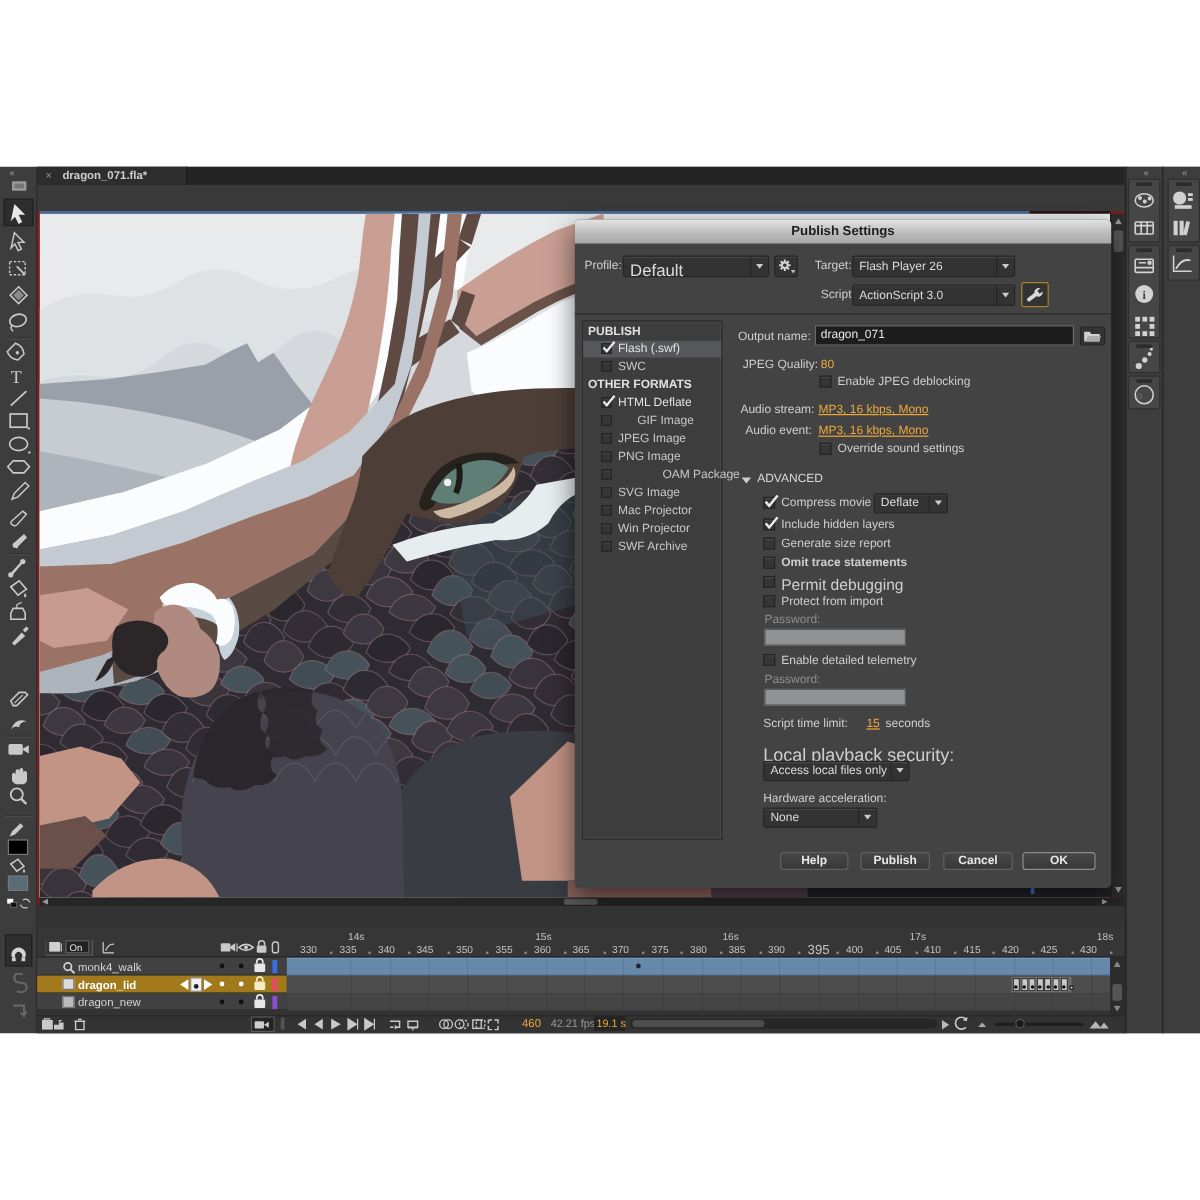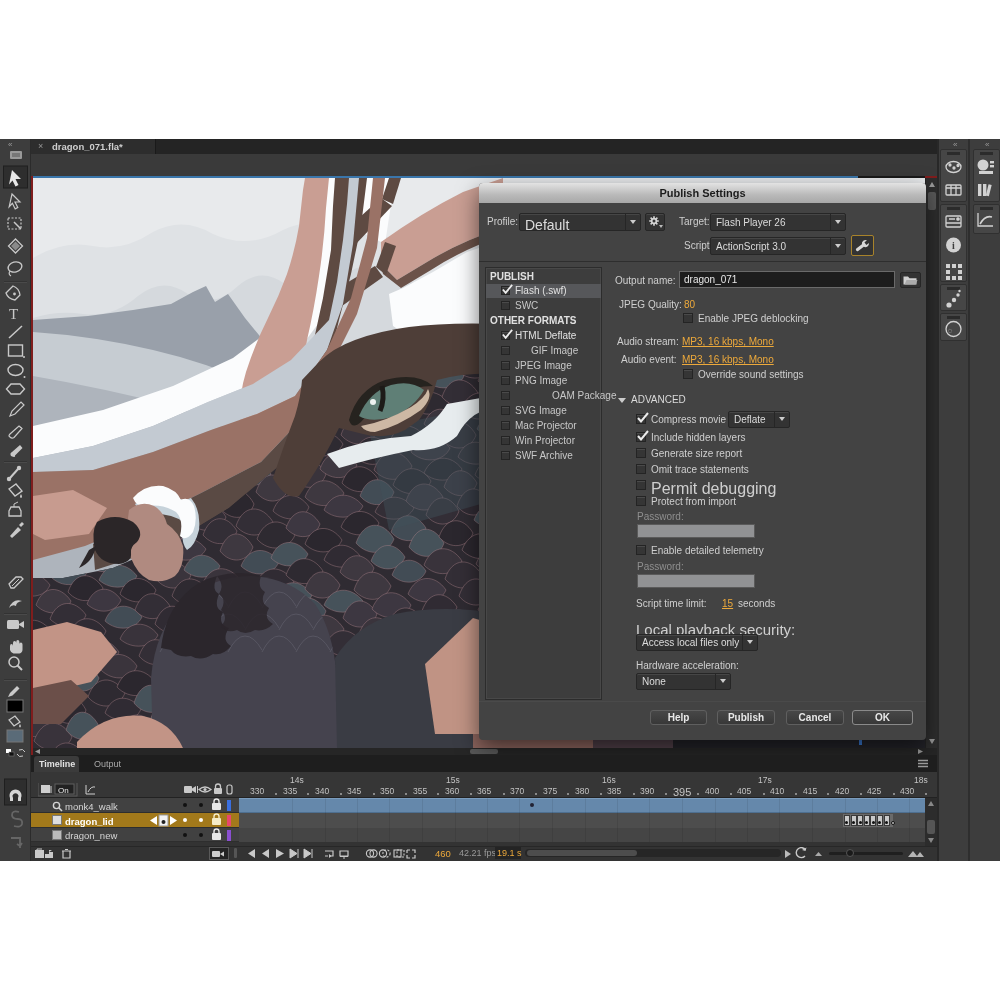--- a/index.html
+++ b/index.html
@@ -660,23 +660,23 @@
           <div style="position:absolute;right:4px;top:5px;width:0;height:0;border-left:3.5px solid transparent;border-right:3.5px solid transparent;border-top:4px solid #ccc;"></div>
         </div>
         <div class="ab" style="left:157px;top:249px;width:10px;height:10px;background:#353535;border:1px solid #242424;box-shadow:inset 0 1px 0 #4a4a4a;"></div>
         <svg class="ab" style="left:157px;top:246px" width="14" height="14" viewBox="0 0 14 14">
           <path d="M2 7 L5 10.5 12 2" stroke="#ececec" stroke-width="2" fill="none"></path>
         </svg>
         <div class="txt" style="left:172px;top:249px;font-size:10px;color:#cfcfcf;font-weight:normal;">Include hidden layers</div>
         <div class="ab" style="left:157px;top:265px;width:10px;height:10px;background:#353535;border:1px solid #242424;box-shadow:inset 0 1px 0 #4a4a4a;"></div>
         <div class="txt" style="left:172px;top:265px;font-size:10px;color:#cfcfcf;font-weight:normal;">Generate size report</div>
         <div class="ab" style="left:157px;top:281px;width:10px;height:10px;background:#353535;border:1px solid #242424;box-shadow:inset 0 1px 0 #4a4a4a;"></div>
-        <div class="txt" style="left:172px;top:281px;font-size:10px;color:#cfcfcf;font-weight:normal;">Omit trace statements</div>
+        <div class="txt" style="left:172px;top:281px;font-size:10px;color:#cfcfcf;font-weight:bold;">Omit trace statements</div>
         <div class="ab" style="left:157px;top:297px;width:10px;height:10px;background:#353535;border:1px solid #242424;box-shadow:inset 0 1px 0 #4a4a4a;"></div>
-        <div class="txt" style="left:172px;top:297px;font-size:16px;color:#cfcfcf;font-weight:normal;">Permit debugging</div>
+        <div class="txt" style="left:172px;top:297px;font-size:13px;color:#cfcfcf;font-weight:normal;">Permit debugging</div>
         <div class="ab" style="left:157px;top:313px;width:10px;height:10px;background:#353535;border:1px solid #242424;box-shadow:inset 0 1px 0 #4a4a4a;"></div>
         <div class="txt" style="left:172px;top:313px;font-size:10px;color:#cfcfcf;font-weight:normal;">Protect from import</div>
         <div class="txt" style="left:158px;top:328px;font-size:10px;color:#8f8f8f;font-weight:normal;">Password:</div>
         <div class="ab" style="left:158px;top:341px;width:118px;height:14px;background:#919294;border:1px solid #5a5a5a;"></div>
         <div class="ab" style="left:157px;top:362px;width:10px;height:10px;background:#353535;border:1px solid #242424;box-shadow:inset 0 1px 0 #4a4a4a;"></div>
         <div class="txt" style="left:172px;top:362px;font-size:10px;color:#cfcfcf;font-weight:normal;">Enable detailed telemetry</div>
         <div class="txt" style="left:158px;top:378px;font-size:10px;color:#8f8f8f;font-weight:normal;">Password:</div>
         <div class="ab" style="left:158px;top:391px;width:118px;height:14px;background:#919294;border:1px solid #5a5a5a;"></div>
         <div class="txt" style="left:157px;top:415px;font-size:10px;color:#cfcfcf;font-weight:normal;">Script time limit:</div>
         <div class="txt" style="left:243px;top:415px;font-size:10px;color:#eda93b;font-weight:normal;text-decoration:underline;">15</div>
@@ -694,28 +694,20 @@
           <div style="position:absolute;right:4px;top:5px;width:0;height:0;border-left:3.5px solid transparent;border-right:3.5px solid transparent;border-top:4px solid #ccc;"></div>
         </div>
         <div class="ab" style="left:0;top:518px;width:447px;height:1px;background:#2e2e2e;border-bottom:1px solid #4a4a4a;"></div>
         <div class="ab" style="left:171px;top:527px;width:57px;height:15px;background:linear-gradient(#474747,#383838);border:1px solid #5f5f5f;border-radius:3px;text-align:center;font-size:10px;color:#e8e8e8;font-weight:bold;line-height:13px;">Help</div>
         <div class="ab" style="left:238px;top:527px;width:58px;height:15px;background:linear-gradient(#474747,#383838);border:1px solid #5f5f5f;border-radius:3px;text-align:center;font-size:10px;color:#e8e8e8;font-weight:bold;line-height:13px;">Publish</div>
         <div class="ab" style="left:307px;top:527px;width:58px;height:15px;background:linear-gradient(#474747,#383838);border:1px solid #5f5f5f;border-radius:3px;text-align:center;font-size:10px;color:#e8e8e8;font-weight:bold;line-height:13px;">Cancel</div>
         <div class="ab" style="left:373px;top:527px;width:61px;height:15px;background:linear-gradient(#474747,#383838);border:1px solid #8a8a8a;border-radius:3px;text-align:center;font-size:10px;color:#e8e8e8;font-weight:bold;line-height:13px;">OK</div>
       </div>
     </div>
     <div class="ab" style="left:31px;top:616px;width:906px;height:106px;background:#333;">
-      <div class="ab" style="left:0;top:0;width:906px;height:17px;background:#1e1e1e;">
-        <div class="ab" style="left:3px;top:1px;width:45px;height:16px;background:#3b3b3b;border-radius:3px 3px 0 0;"></div>
-        <div class="txt" style="left:8px;top:4px;font-size:9px;color:#e3e3e3;font-weight:bold;">Timeline</div>
-        <div class="txt" style="left:63px;top:4px;font-size:9px;color:#a8a8a8;">Output</div>
-        <svg class="ab" style="left:886px;top:4px" width="12" height="9" viewBox="0 0 12 9">
-          <path d="M1 1.5 h10 M1 4.5 h10 M1 7.5 h10" stroke="#999" stroke-width="1.6"></path>
-        </svg>
-      </div>
       <div class="ab" style="left:0;top:17px;width:906px;height:26px;background:#363636;border-bottom:1px solid #222;"></div>
       <svg class="ab" style="left:7px;top:28px" width="80" height="14" viewBox="0 0 80 14" fill="#cfcfcf">
         <rect x="0" y="-1" width="39" height="14" fill="none" stroke="#5a5a5a"></rect>
         <rect x="3" y="2" width="9" height="8"></rect>
         <path d="M13 3 v7" stroke="#cfcfcf"></path>
         <rect x="17" y="1" width="19" height="10" fill="#222" stroke="#5f5f5f"></rect>
         <text x="20" y="9.5" font-size="8" fill="#e8e8e8" font-family="Liberation Sans">On</text>
         <path d="M48 11 v-9 m0 9 h9" stroke="#cfcfcf" fill="none"></path>
         <path d="M50 9 q3 -6 7 -5" stroke="#cfcfcf" fill="none"></path>
       </svg>

